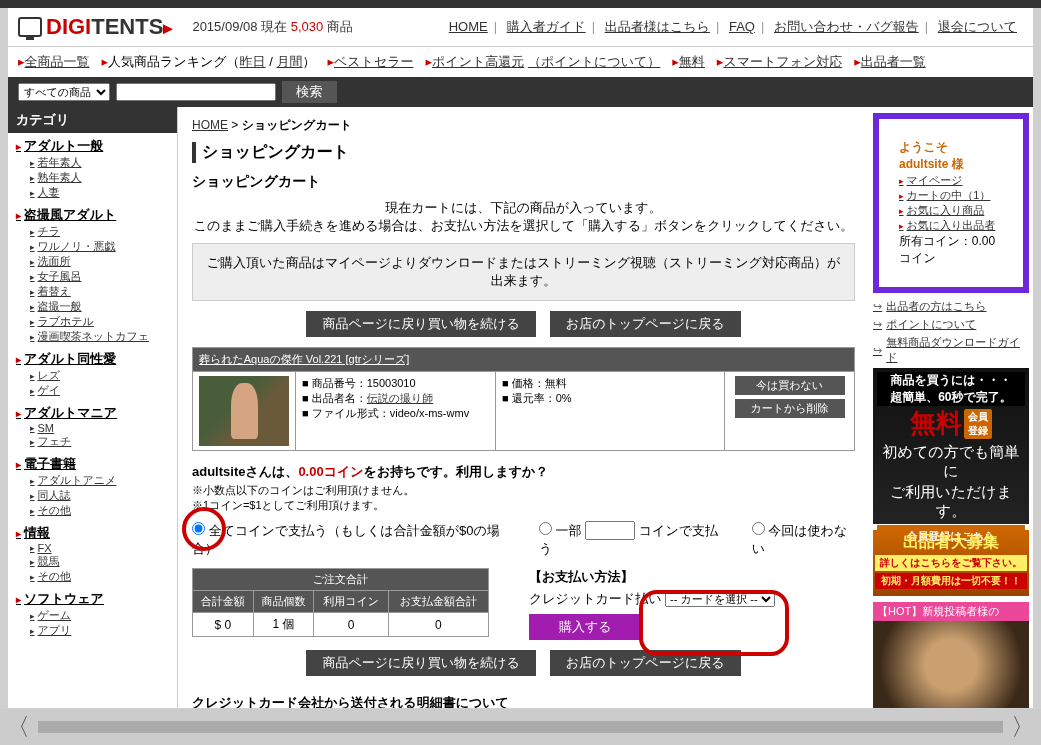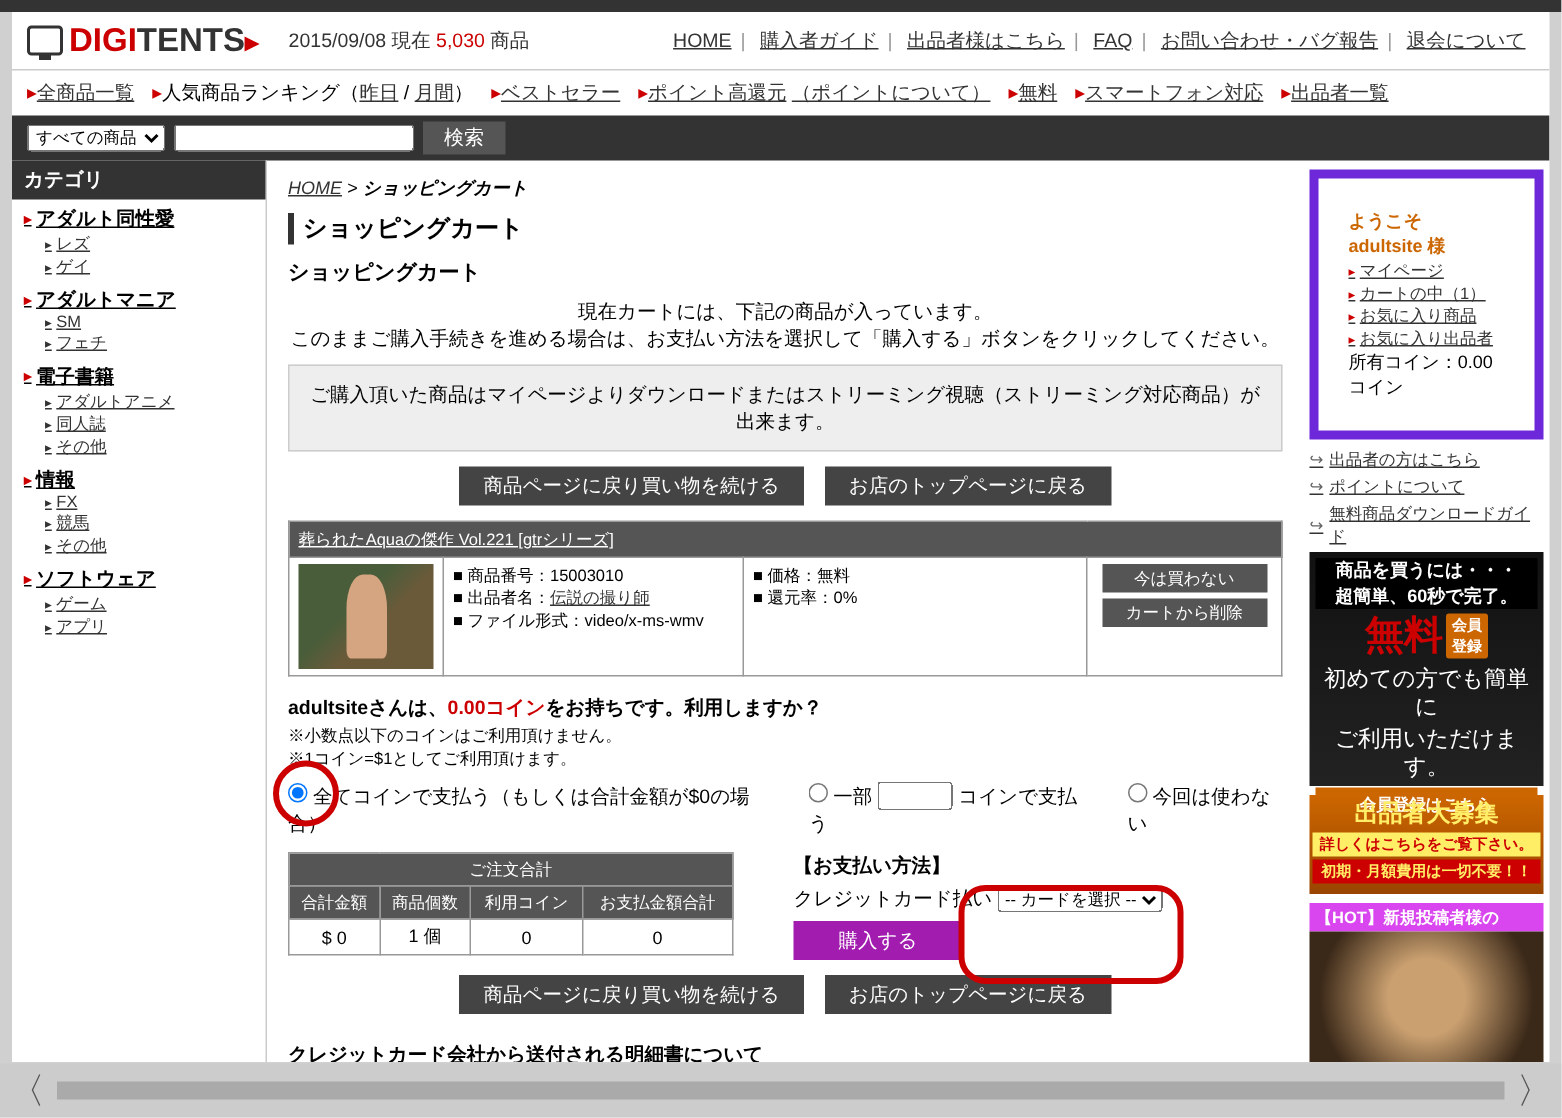--- a/index.html
+++ b/index.html
@@ -30,21 +30,21 @@
 .content { display: flex; }
 .sidebar-left { width: 170px; padding: 0; border-right: 1px solid #ccc; }
 .cat-title { background: #333; color: #fff; padding: 4px 8px; font-size: 13px; font-weight: bold; }
 .cat-group { padding: 4px 8px 2px; }
 .cat-group .main { font-weight: bold; text-decoration: underline; font-size: 13px; display: flex; align-items: center; }
 .cat-group .main::before { content: "▸"; color: #CC0000; margin-right: 3px; font-size: 10px; }
 .cat-group .sub { padding-left: 14px; }
 .cat-group .sub a { font-size: 11px; text-decoration: underline; color: #333; display: flex; align-items: center; }
 .cat-group .sub a::before { content: "▸"; color: #333; margin-right: 3px; font-size: 9px; }
 .main-col { flex: 1; padding: 10px 14px; }
-.breadcrumb { font-size: 12px; margin-bottom: 8px; font-style: italic; }
+.breadcrumb { font-size: 12px; margin-bottom: 8px; }
 .breadcrumb a { text-decoration: underline; color: #333; }
 .page-title { font-size: 16px; font-weight: bold; margin-bottom: 10px; border-left: 4px solid #333; padding-left: 6px; }
 .sub-title { font-size: 14px; font-weight: bold; margin-bottom: 6px; }
 .cart-msg { text-align: center; font-size: 13px; margin: 8px 0; }
 .cart-note { background: #eee; border: 1px solid #ccc; padding: 10px; text-align: center; font-size: 13px; }
 .btn-row { display: flex; justify-content: center; gap: 14px; margin: 10px 0; }
 .btn-dark { background: #444; color: #fff; padding: 4px 16px; border: none; cursor: pointer; font-size: 13px; }
 .prod-table { width: 100%; border: 1px solid #999; border-collapse: collapse; margin-bottom: 12px; }
 .prod-table td { border: 1px solid #999; padding: 4px 6px; font-size: 11px; vertical-align: top; }
 .prod-title-row { background: #555; color: #fff; }
@@ -84,21 +84,21 @@
 .banner1 .b1-top { background: #000; font-size: 12px; font-weight: bold; }
 .banner1 .b1-mid { font-size: 26px; font-weight: bold; color: #fff; display: flex; align-items: center; justify-content: center; }
 .banner1 .b1-red { color: #CC0000; }
 .banner1 .b1-yel { background: #CC6600; color: #fff; padding: 1px 4px; font-size: 10px; border-radius: 2px; margin-left: 2px; text-align: right; }
 .banner1 .b1-sub { font-size: 15px; margin: 2px 0; }
 .banner1 .b1-cta { background: #CC6600; color: #fff; font-weight: bold; padding: 4px; margin-top: 4px; }
 .banner2 { width: 100%; height: 66px; background: linear-gradient(#CC6600,#994400); color: #fff; text-align: center; padding: 2px; margin-bottom: 6px; }
 .banner2 .b2-top { font-size: 16px; font-weight: bold; color: #FFEE66; }
 .banner2 .b2-mid { background: #FFEE66; color: #CC0000; font-size: 10px; font-weight: bold; padding: 1px; margin: 2px 0; }
 .banner2 .b2-bot { background: #CC0000; color: #FFEE66; font-size: 10px; font-weight: bold; padding: 1px; }
-.hot-title { background: #d946ef; color: #fff; font-size: 11px; padding: 2px 4px; font-weight: bold; }
+.hot-title { background: #ec4899; color: #fff; font-size: 11px; padding: 2px 4px; font-weight: normal; }
 .hot-img { width: 100%; height: 110px; background: radial-gradient(circle at 50% 40%, #caa070 25%, #3a2818 70%); }
 .footer-nav { position: absolute; bottom: 0; left: 0; right: 0; height: 36px; background: #ccc; display: flex; align-items: center; justify-content: space-between; padding: 0 6px; }
 .footer-nav .navbtn { font-size: 24px; color: #555; cursor: pointer; user-select: none; }
 .footer-nav .bar { flex: 1; height: 12px; background: #aaa; margin: 0 8px; }
 </style>
 </head>
 <body>
 
 <div class="outer">
   <div class="topbar"></div>
@@ -136,20 +136,41 @@
       <select><option>すべての商品</option></select>
       <input type="text" style="">
       <button class="searchbtn">検索</button>
     </div>
 
     <div class="content">
 
       <div class="sidebar-left">
         <div class="cat-title">カテゴリ</div>
         <div id="cat-container">
+            <div class="cat-group">
+              <div class="main">アダルト一般</div>
+              <div class="sub">
+                <a>若年素人</a>
+                <a>熟年素人</a>
+                <a>人妻</a>
+              </div>
+            </div>
+            <div class="cat-group">
+              <div class="main">盗撮風アダルト</div>
+              <div class="sub">
+                <a>チラ</a>
+                <a>ワルノリ・悪戯</a>
+                <a>洗面所</a>
+                <a>女子風呂</a>
+                <a>着替え</a>
+                <a>盗撮一般</a>
+                <a>ラブホテル</a>
+                <a>漫画喫茶ネットカフェ</a>
+              </div>
+            </div>
             <div class="cat-group">
               <div class="main">アダルト同性愛</div>
               <div class="sub">
                 <a>レズ</a>
                 <a>ゲイ</a>
               </div>
             </div>
             <div class="cat-group">
               <div class="main">アダルトマニア</div>
               <div class="sub">

